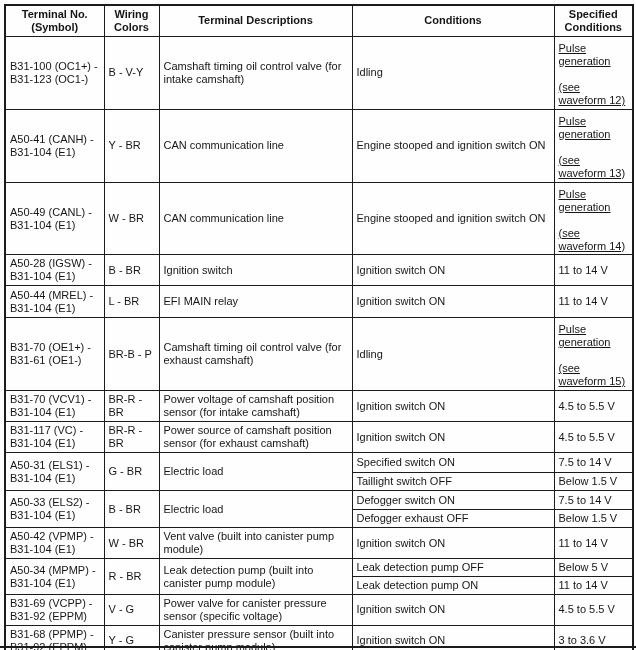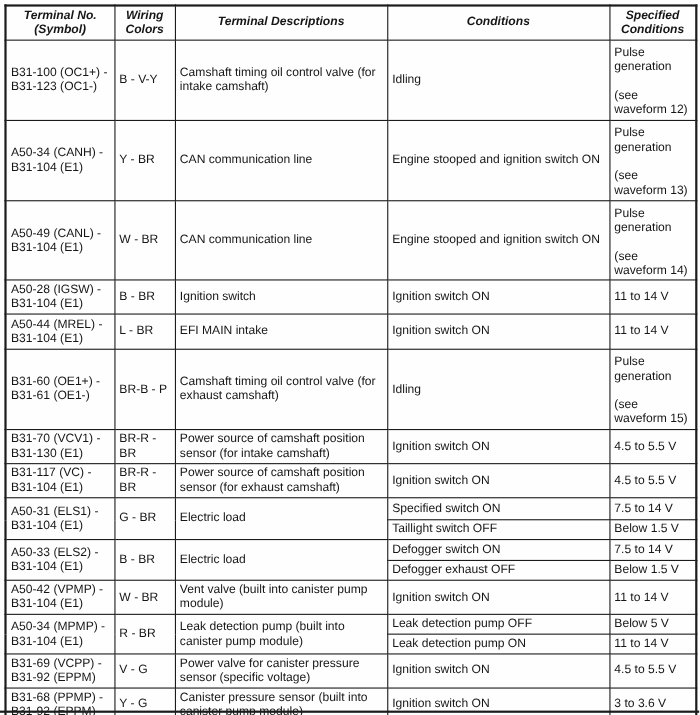--- a/index.html
+++ b/index.html
@@ -37,22 +37,23 @@
     font-weight: normal;
   }
   th {
     font-weight: bold;
     text-align: center;
     vertical-align: middle;
   }
   td.spec-top {
     vertical-align: top;
     padding-top: 5px;
-  }
-  tr.rh28 { height: 28px; font-style: italic; }
+    text-decoration: underline;
+  }
+  tr.rh28 { height: 28px; }
   tr.r65 { height: 65px; }
   tr.r66 { height: 66px; }
   tr.r32 { height: 32px; }
   tr.r30 { height: 30px; }
   tr.r28 { height: 28px; }
   tr.r20 { height: 20px; }
   tr.r19 { height: 19px; }
   tr.r18 { height: 18px; }
   tr.r17 { height: 17px; }
   #bottom-rule {
@@ -93,21 +94,21 @@
         <td>B31-100 (OC1+) -
 B31-123 (OC1-)</td>
         <td>B - V-Y</td>
         <td>Camshaft timing oil control valve (for intake camshaft)</td>
         <td>Idling</td>
         <td class="spec-top">Pulse generation
 
 (see waveform 12)</td>
       </tr>
       <tr class="r66">
-        <td>A50-34 (CANH) -
+        <td>A50-41 (CANH) -
 B31-104 (E1)</td>
         <td>Y - BR</td>
         <td>CAN communication line</td>
         <td>Engine stooped and ignition switch ON</td>
         <td class="spec-top">Pulse generation
 
 (see waveform 13)</td>
       </tr>
       <tr class="r65">
         <td>A50-49 (CANL) -
@@ -124,40 +125,40 @@
 B31-104 (E1)</td>
         <td>B - BR</td>
         <td>Ignition switch</td>
         <td>Ignition switch ON</td>
         <td>11 to 14 V</td>
       </tr>
       <tr class="r32">
         <td>A50-44 (MREL) -
 B31-104 (E1)</td>
         <td>L - BR</td>
-        <td>EFI MAIN intake</td>
+        <td>EFI MAIN relay</td>
         <td>Ignition switch ON</td>
         <td>11 to 14 V</td>
       </tr>
       <tr class="r66">
-        <td>B31-60 (OE1+) -
+        <td>B31-70 (OE1+) -
 B31-61 (OE1-)</td>
         <td>BR-B - P</td>
         <td>Camshaft timing oil control valve (for exhaust camshaft)</td>
         <td>Idling</td>
         <td class="spec-top">Pulse generation
 
 (see waveform 15)</td>
       </tr>
       <tr class="r30">
         <td>B31-70 (VCV1) -
-B31-130 (E1)</td>
+B31-104 (E1)</td>
         <td>BR-R -
 BR</td>
-        <td>Power source of camshaft position sensor (for intake camshaft)</td>
+        <td>Power voltage of camshaft position sensor (for intake camshaft)</td>
         <td>Ignition switch ON</td>
         <td>4.5 to 5.5 V</td>
       </tr>
       <tr class="r30">
         <td>B31-117 (VC) -
 B31-104 (E1)</td>
         <td>BR-R -
 BR</td>
         <td>Power source of camshaft position sensor (for exhaust camshaft)</td>
         <td>Ignition switch ON</td>

